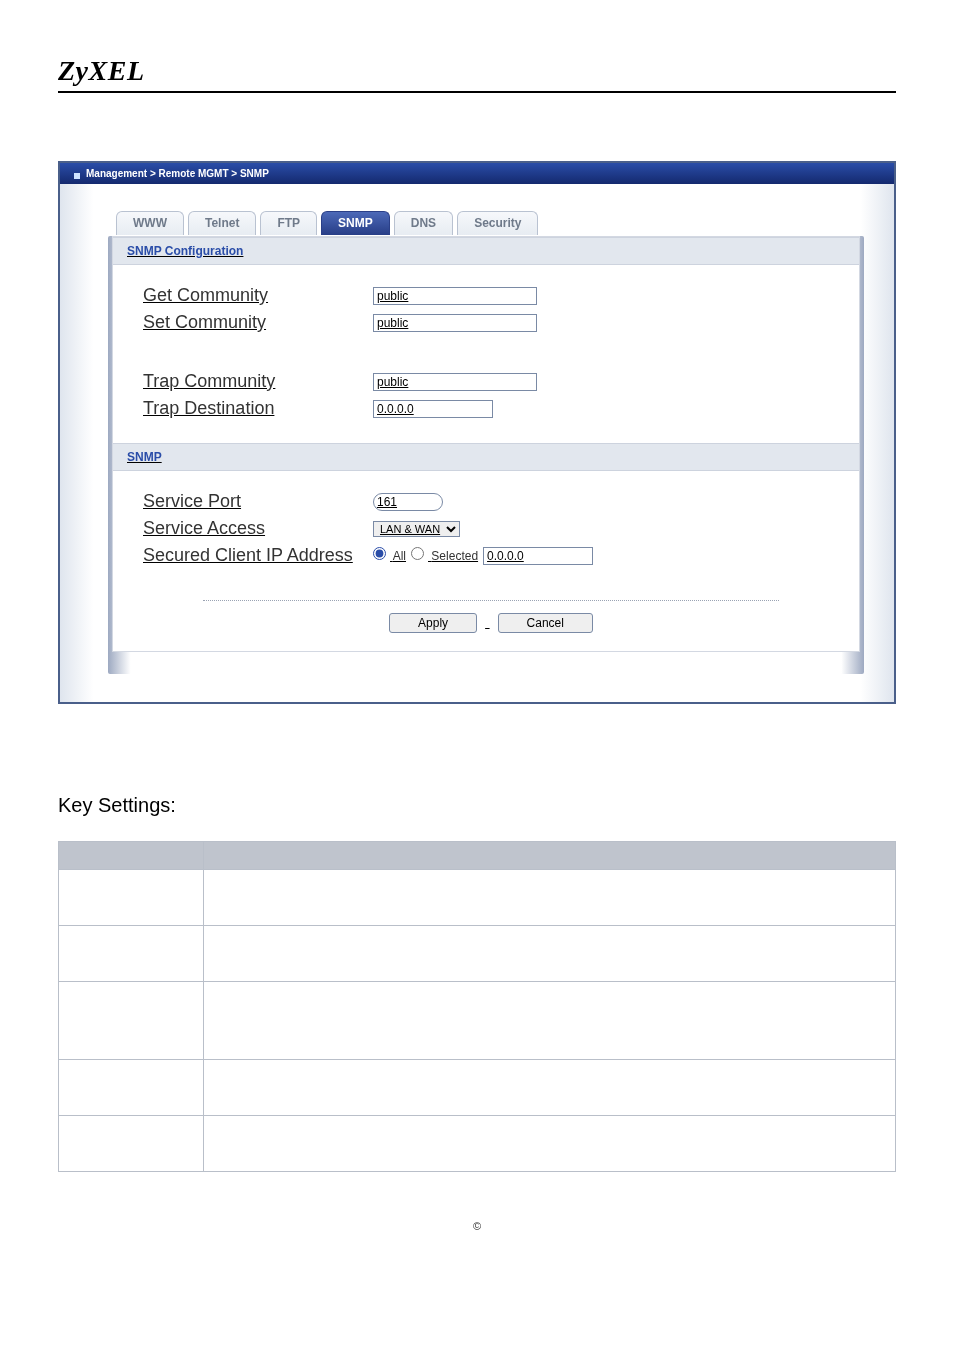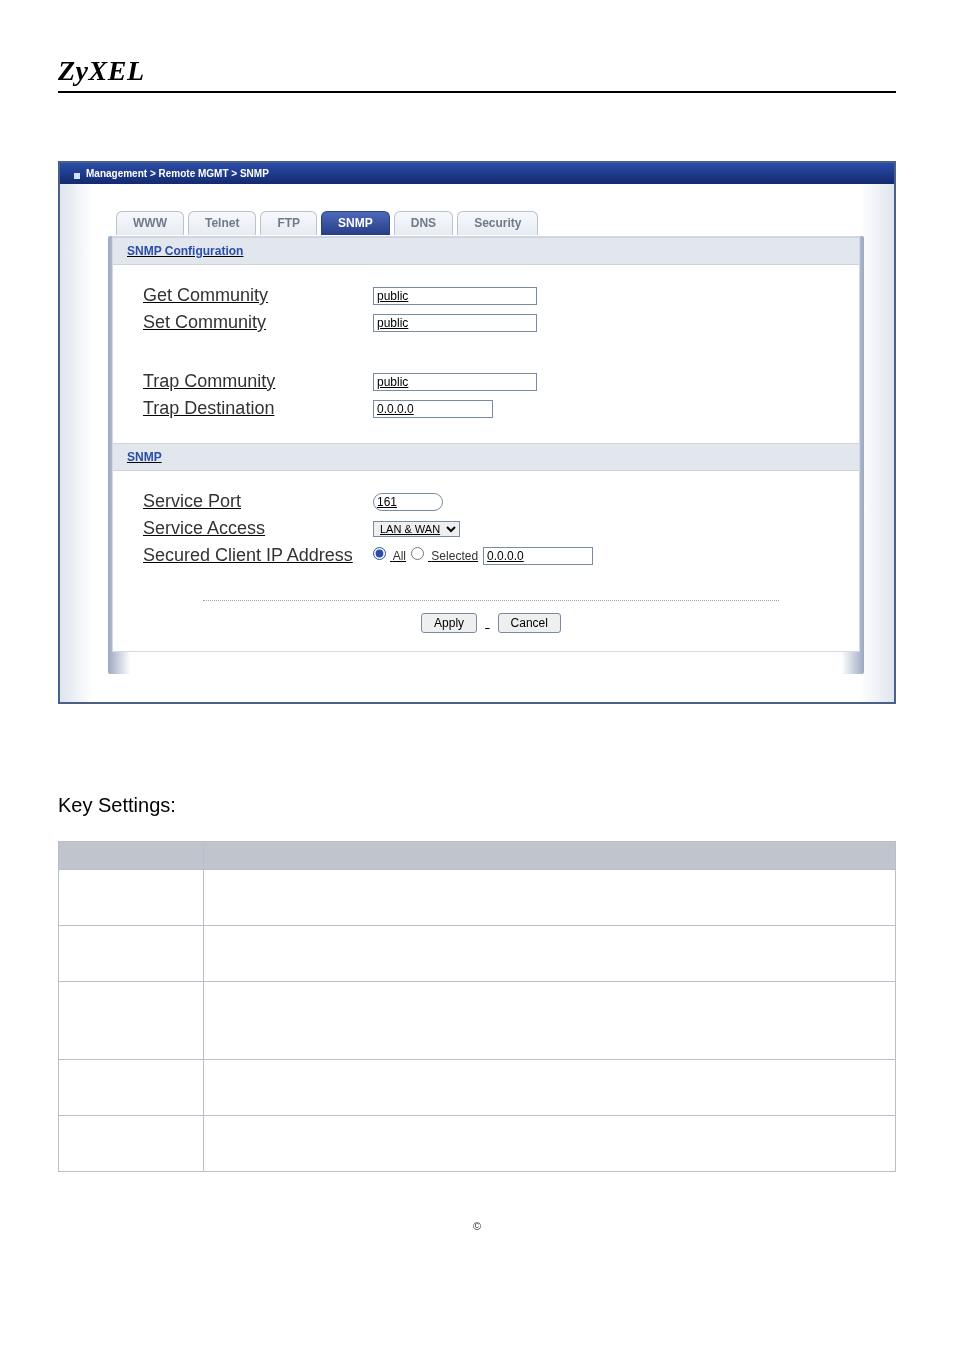--- a/index.html
+++ b/index.html
@@ -28,21 +28,21 @@
   .form-label { width: 230px; font-size: 18px; color: #333; }
   .text-input { width: 164px; font-size: 12px; padding: 1px 3px; border: 1px solid #7a8aa5; background: #fff; font-family: Arial, sans-serif; }
   .text-input.small { width: 120px; }
   .select { font-size: 11px; padding: 0 2px; border: 1px solid #7a8aa5; background: #efefef; font-family: Arial, sans-serif; }
   .radio-group { display: flex; align-items: flex-start; gap: 5px; font-size: 12px; color: #333; }
   .radio-group input { margin-right: 4px; accent-color: #2a4da8; }
   .radio-group .ip-box { width: 110px; }
 
   .button-row { text-align: center; padding-top: 28px; }
   .dots-rule { border: none; border-top: 1px dotted #9aa3b3; margin: 0 60px 12px 60px; }
-  .btn { font-size: 12px; padding: 2px 12px; margin: 0 8px; background: #efefef; border: 1px solid #7a8aa5; border-radius: 3px; cursor: pointer; font-family: Arial, sans-serif; }
+  .btn { font-size: 12px; padding: 2px 28px; margin: 0 8px; background: #efefef; border: 1px solid #7a8aa5; border-radius: 3px; cursor: pointer; font-family: Arial, sans-serif; }
 
   .key-settings-title { font-family: Liberation Sans, sans-serif; font-size: 20px; margin: 90px 0 24px 0; }
   table.settings { border-collapse: collapse; width: 100%; }
   table.settings th, table.settings td { border: 1px solid #b9bfc9; padding: 6px 8px; font-size: 12px; text-align: left; vertical-align: top; }
   table.settings thead th { background: #bfc4cd; height: 28px; }
   table.settings tbody td.opt { width: 145px; height: 56px; }
   table.settings tbody tr.tall td { height: 78px; }
 
   .footer-c { text-align: center; font-size: 11px; color: #333; margin-top: 48px; padding-bottom: 30px; }
 </style>

